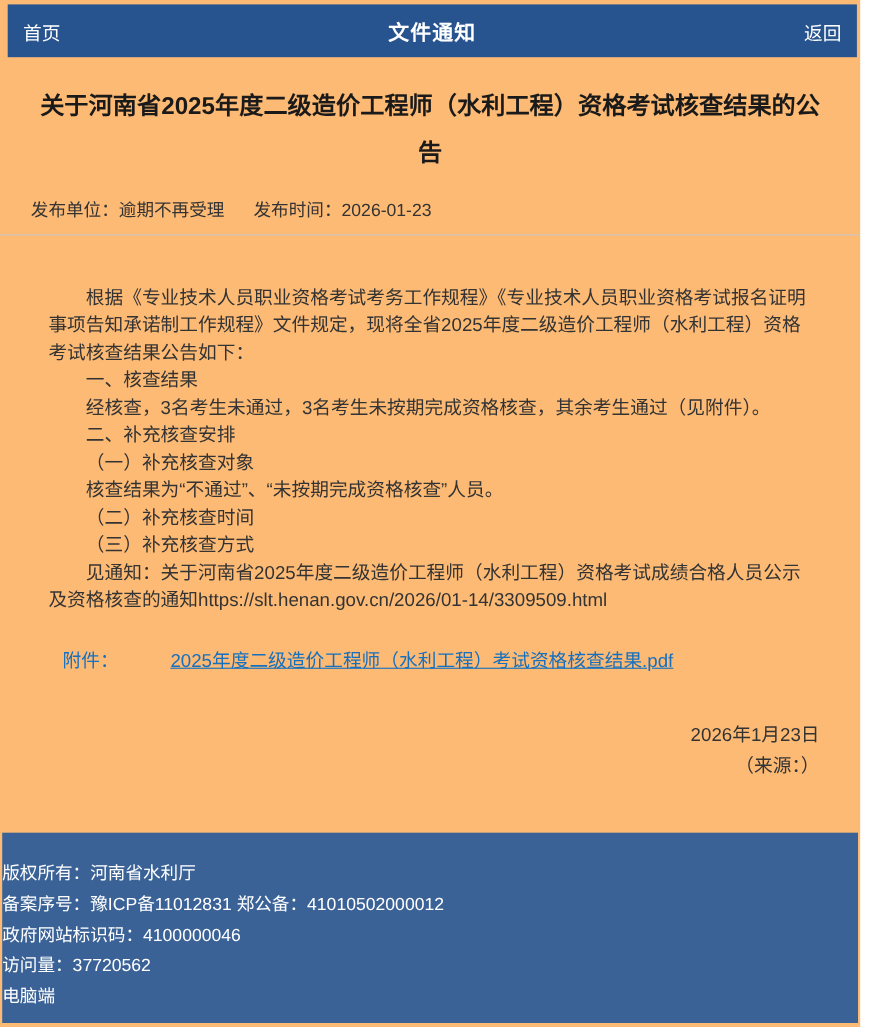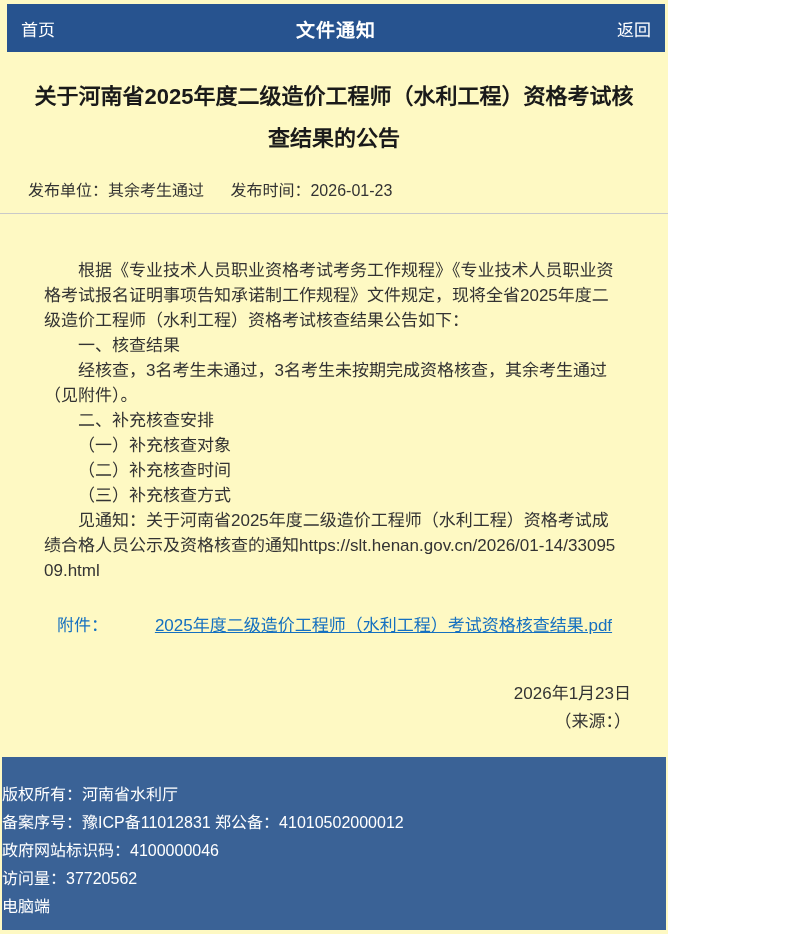--- a/index.html
+++ b/index.html
@@ -1,22 +1,22 @@
 <!DOCTYPE html>
 <html lang="zh-CN"><head>
 <meta charset="utf-8">
 <style>
   * { box-sizing: border-box; }
   html, body { margin: 0; padding: 0; background: #ffffff; }
   body { font-family: "Liberation Sans", sans-serif; }
   .page {
     position: relative;
-    width: 668px;
+    width: 782px;
     height: 934px;
-    background: #fef9c3;
+    background: #fdba74;
     overflow: hidden;
   }
   
   .topbar {
     position: absolute;
     top: 4px; left: 7px; right: 3px;
     height: 48px;
     background: #27538f;
     color: #ffffff;
     display: flex;
@@ -110,32 +110,33 @@
 
   <div class="topbar">
     <a href="#">首页</a>
     <span class="topbar-title">文件通知</span>
     <a href="#">返回</a>
   </div>
 
   <h1 class="article-title">关于河南省2025年度二级造价工程师（水利工程）资格考试核查结果的公告</h1>
 
   <div class="article-meta">
-    <span class="meta-item">发布单位：其余考生通过</span>
+    <span class="meta-item">发布单位：逾期不再受理</span>
     <span class="meta-item">发布时间：2026-01-23</span>
   </div>
 
   <hr class="meta-divider">
 
   <div class="article-body">
       <p>根据《专业技术人员职业资格考试考务工作规程》《专业技术人员职业资格考试报名证明事项告知承诺制工作规程》文件规定，现将全省2025年度二级造价工程师（水利工程）资格考试核查结果公告如下：</p>
       <p>一、核查结果</p>
       <p>经核查，3名考生未通过，3名考生未按期完成资格核查，其余考生通过（见附件）。</p>
       <p>二、补充核查安排</p>
       <p>（一）补充核查对象</p>
+      <p>核查结果为“不通过”、“未按期完成资格核查”人员。</p>
       <p>（二）补充核查时间</p>
       <p>（三）补充核查方式</p>
       <p>见通知：关于河南省2025年度二级造价工程师（水利工程）资格考试成绩合格人员公示及资格核查的通知https://slt.henan.gov.cn/2026/01-14/3309509.html</p>
     </div>
 
   <div class="attachment-row">
     <span>附件：</span><a href="#">2025年度二级造价工程师（水利工程）考试资格核查结果.pdf</a>
   </div>
 
   <div class="sign-block">

